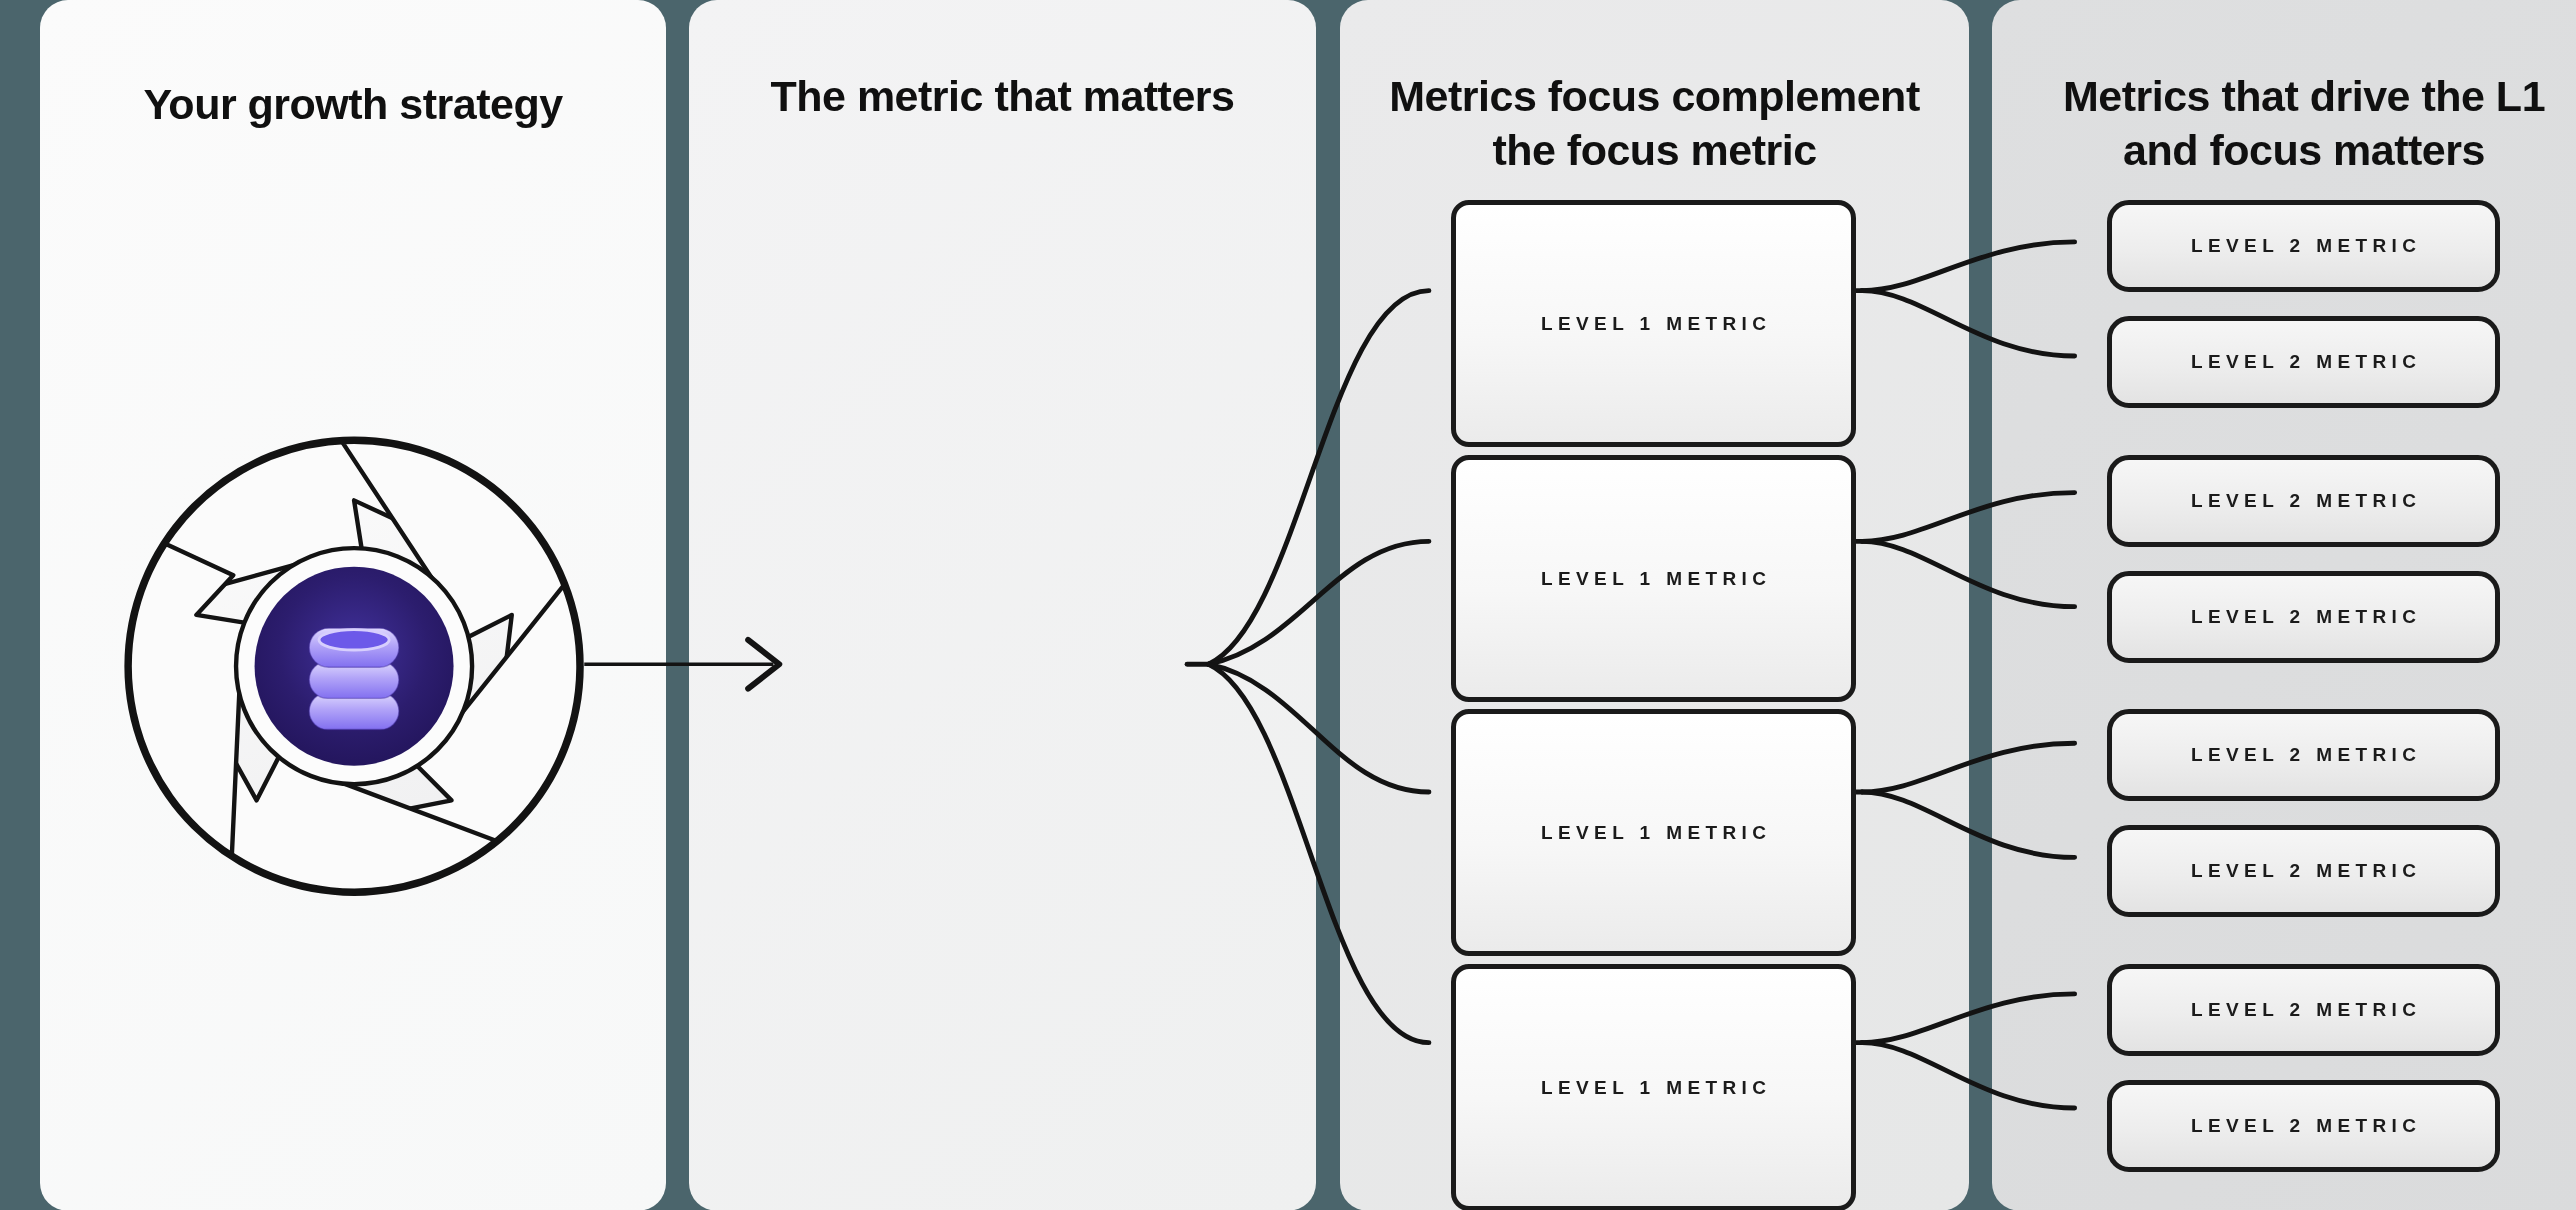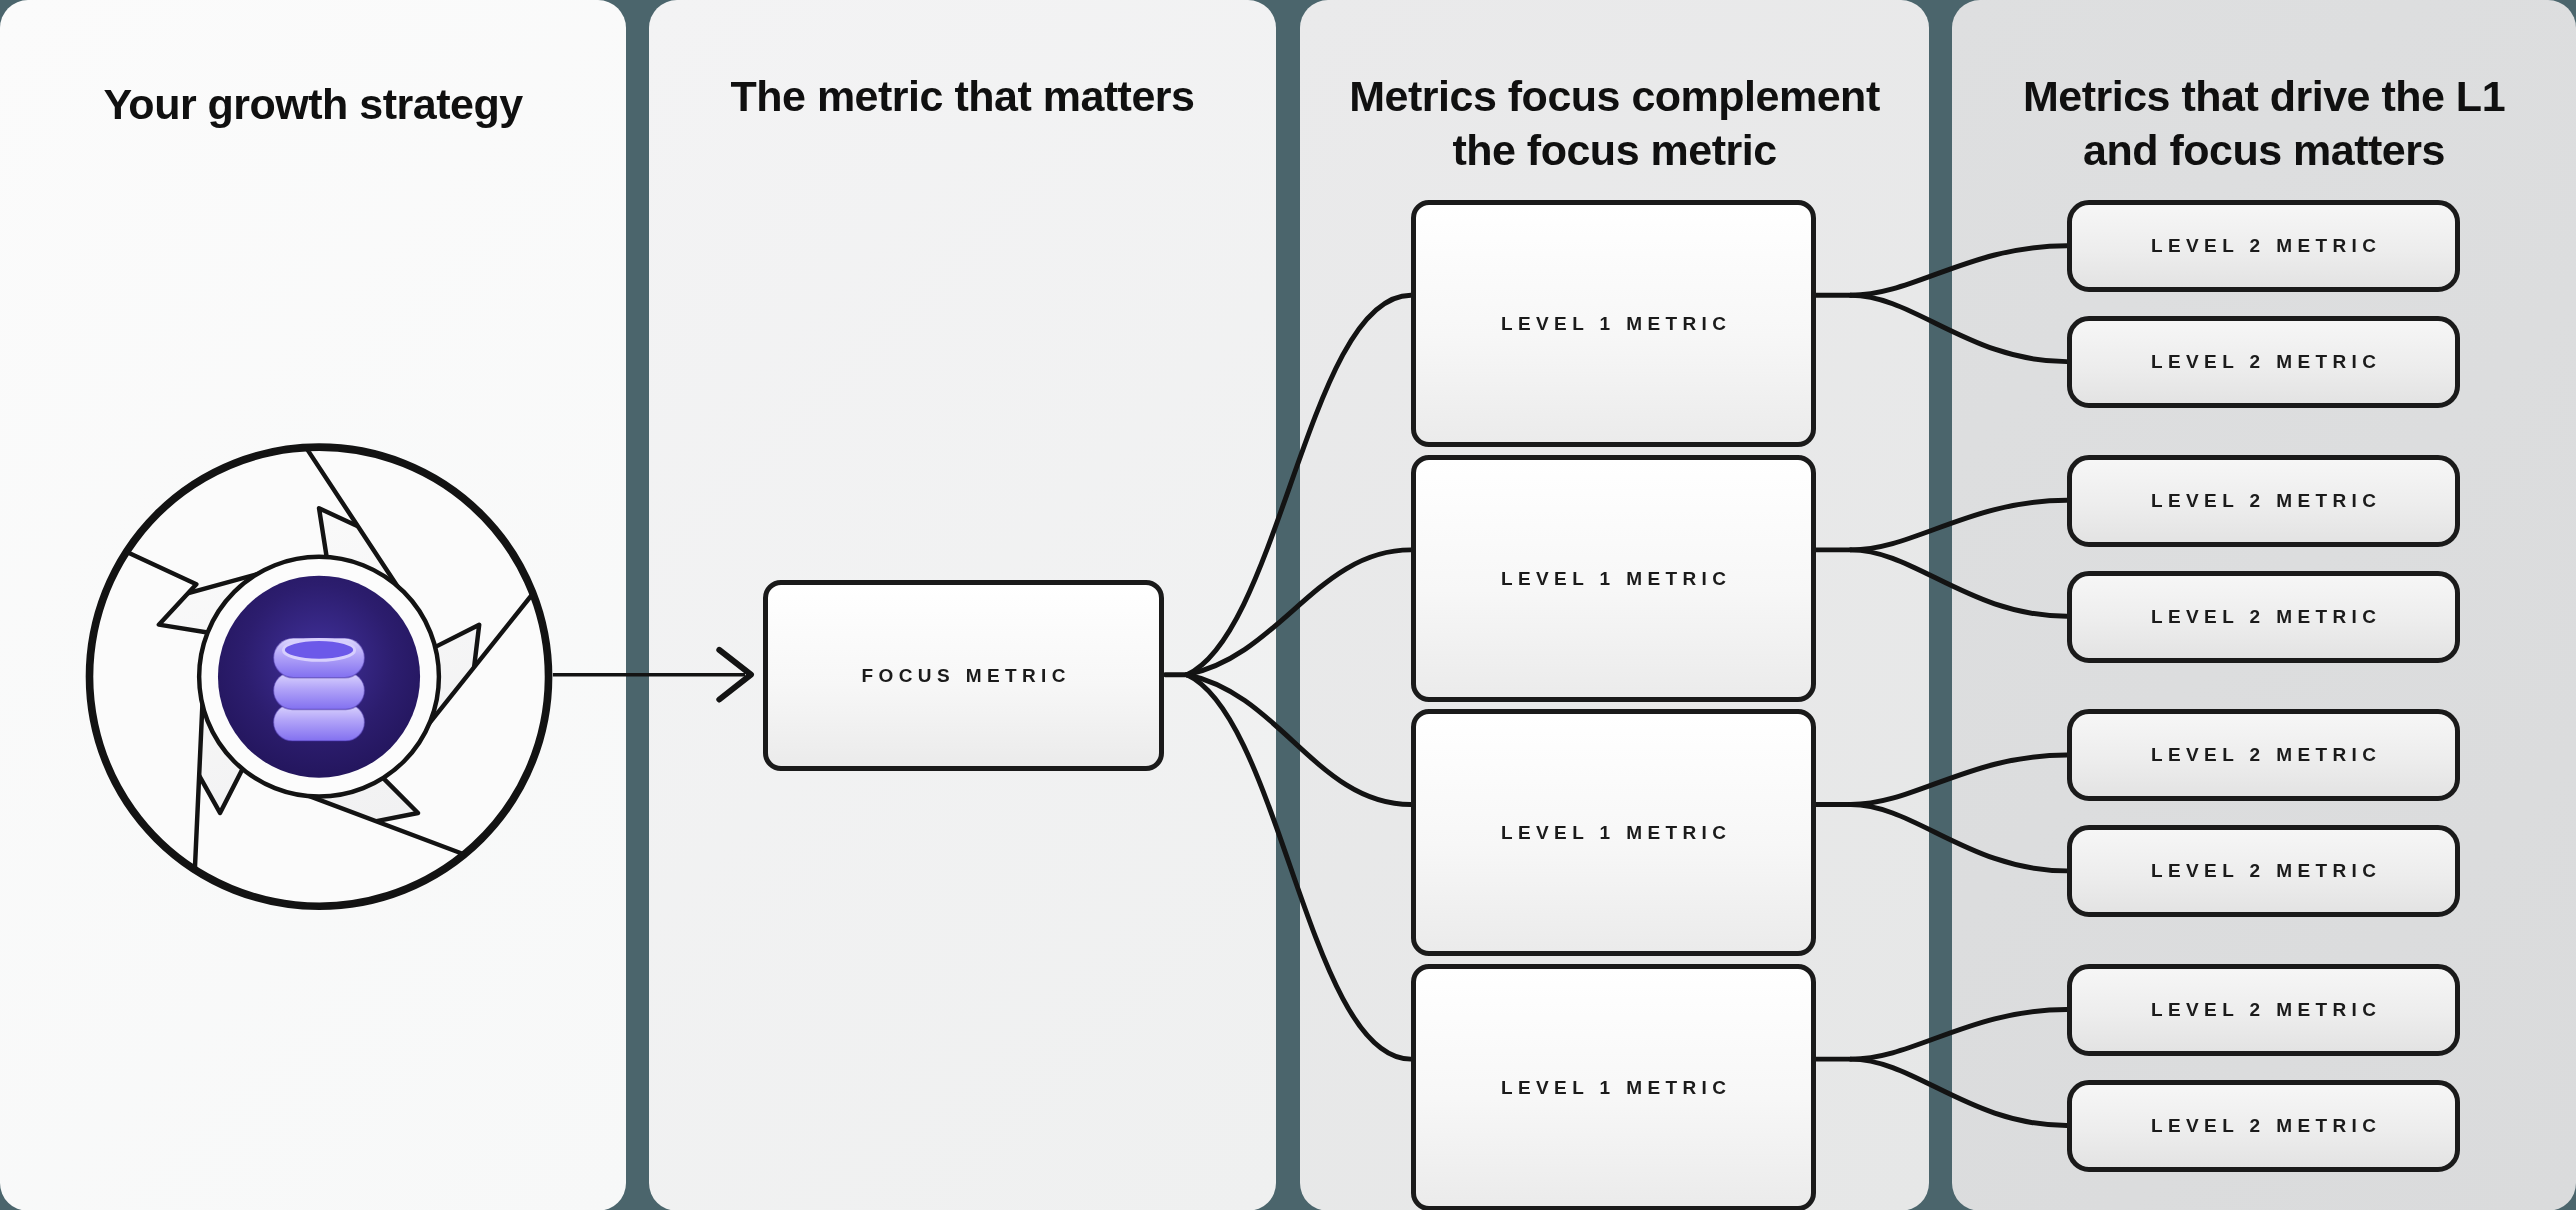--- a/index.html
+++ b/index.html
@@ -10,20 +10,21 @@
     width: 2576px;
     height: 1211px;
     position: relative;
     overflow: hidden;
     background: #4b656c;
     font-family: "Liberation Sans", "DejaVu Sans", sans-serif;
   }
   .canvas {
     position: absolute;
     inset: 0;
+    margin-left: 40px;
   }
   .panel {
     position: absolute;
     top: 0;
     height: 1211px;
     border-radius: 28px;
     z-index: 1;
   }
   .panel-1 { left: 0;     width: 626px; background: linear-gradient(135deg, #fbfbfb, #f7f8f8); }
   .panel-2 { left: 649px;  width: 627px; background: linear-gradient(135deg, #f3f3f4, #eff0f0); }
@@ -180,23 +181,20 @@
       <path d="M1833 812 L1868 812"></path>
       <path d="M1868 812 C1932 812, 1988 762, 2086 762"></path>
       <path d="M1868 812 C1932 812, 1988 879, 2086 879"></path>
 
       <path d="M1833 1069 L1868 1069"></path>
       <path d="M1868 1069 C1932 1069, 1988 1019, 2086 1019"></path>
       <path d="M1868 1069 C1932 1069, 1988 1136, 2086 1136"></path>
     </g>
   </svg>
 
-  <div class="metric-box box-focus">
-    <span class="metric-label">FOCUS METRIC</span>
-  </div>
 
   <div class="metric-box box-l1 box-l1-1">
     <span class="metric-label">LEVEL 1 METRIC</span>
   </div>
   <div class="metric-box box-l1 box-l1-2">
     <span class="metric-label">LEVEL 1 METRIC</span>
   </div>
   <div class="metric-box box-l1 box-l1-3">
     <span class="metric-label">LEVEL 1 METRIC</span>
   </div>

